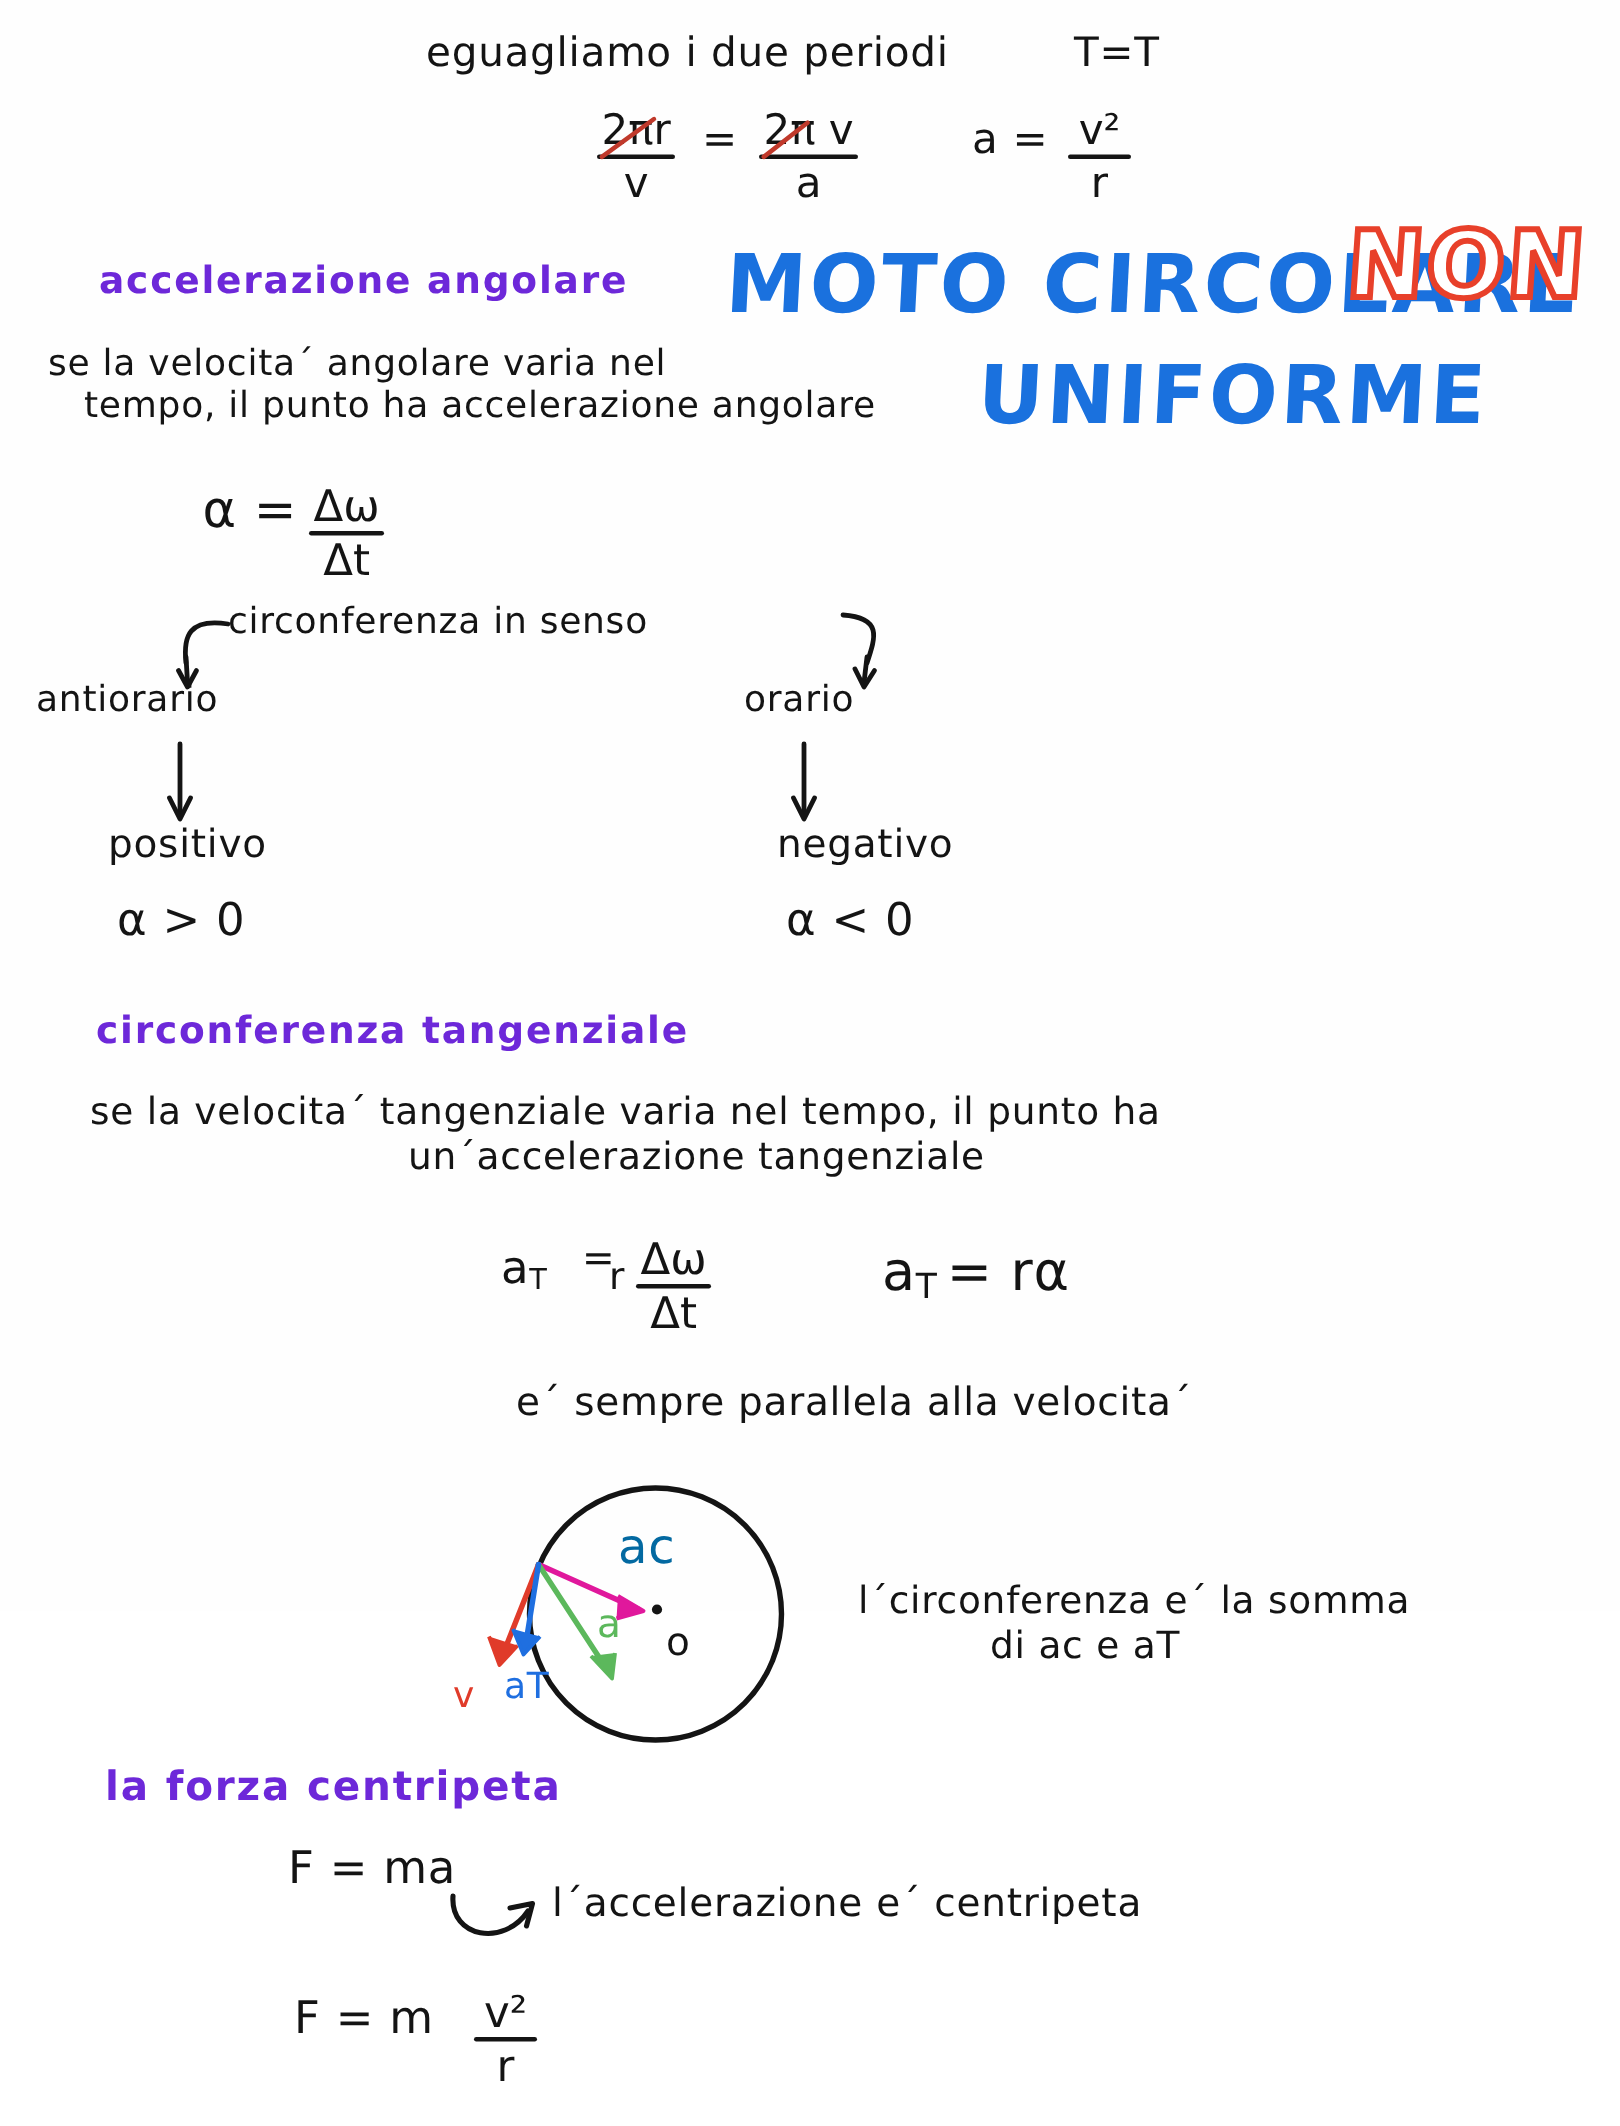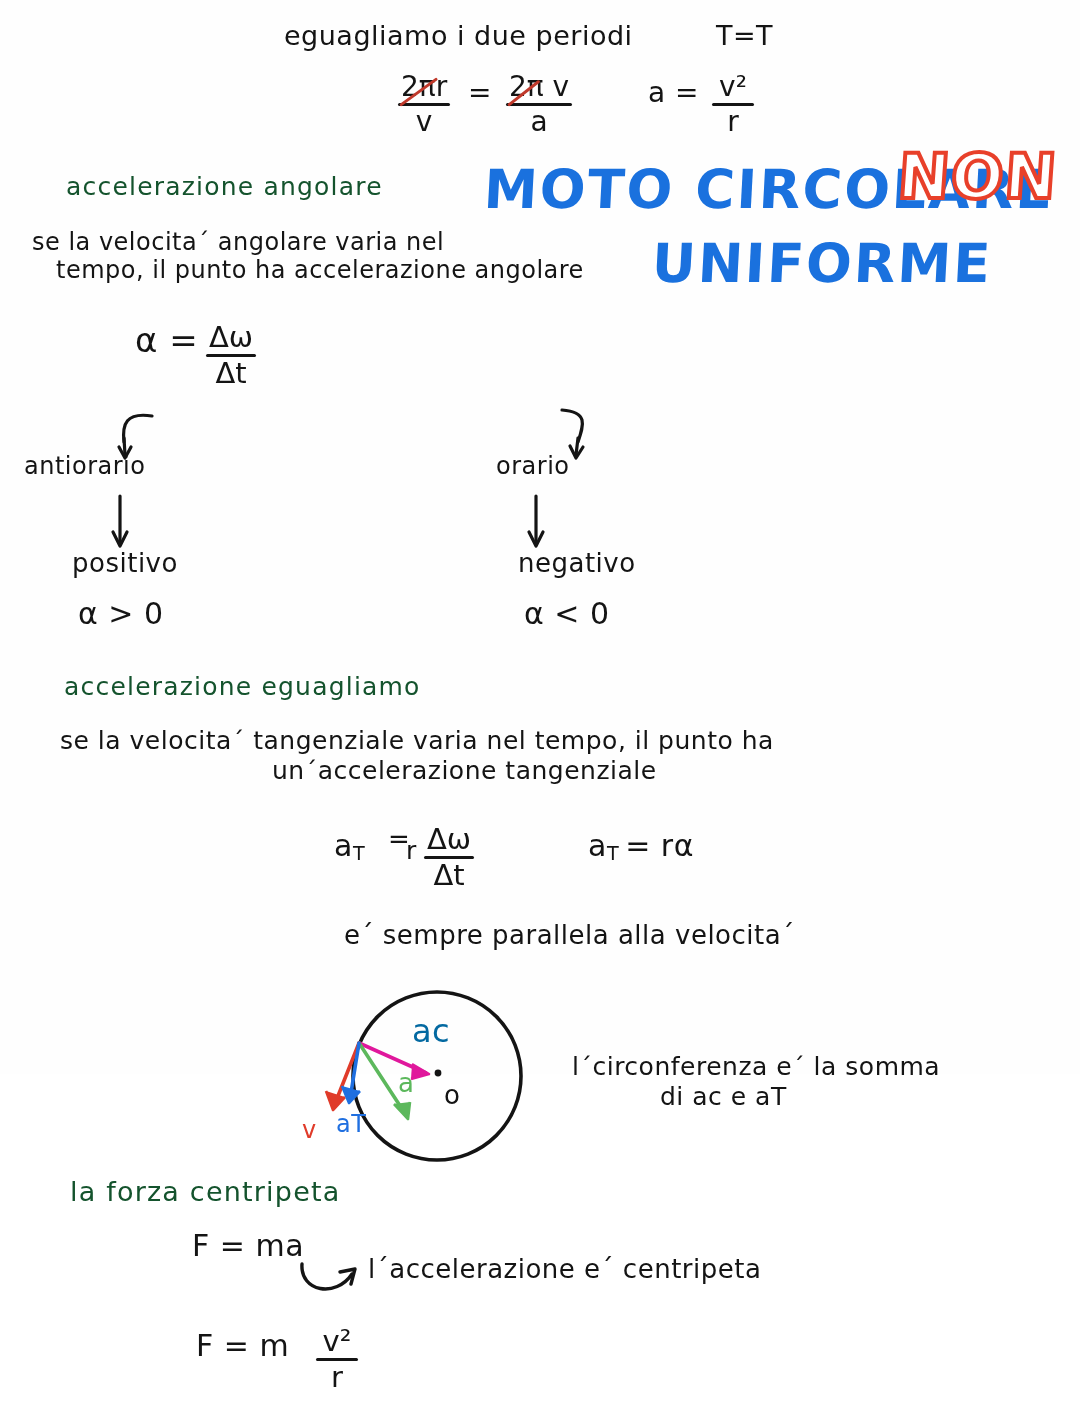--- a/index.html
+++ b/index.html
@@ -25,25 +25,25 @@
     font-family: "DejaVu Sans", sans-serif;
     color: #141414;
     white-space: nowrap;
     letter-spacing: 0.5px;
     font-weight: 500;
   }
   .hw-body { font-size: 24px; }
   .hw-math { font-size: 28px; }
   .sec-head {
     position: absolute;
-    color: #14532d;
+    color: #6d28d9;
     font-size: 25px;
     white-space: nowrap;
     letter-spacing: 1.2px;
-    font-weight: 400;
+    font-weight: 700;
     font-family: "DejaVu Sans", sans-serif;
   }
   
   .title-blue {
     position: absolute;
     color: #1a71de;
     font-weight: 700;
     font-size: 54px;
     letter-spacing: 2px;
     white-space: nowrap;
@@ -132,20 +132,21 @@
   <div class="hw hw-body" style="left:32px; top:228px;text-align:right;">se la velocita´ angolare varia nel</div>
   <div class="hw hw-body" style="left:56px; top:256px;">tempo, il punto ha accelerazione angolare</div>
 
   <div class="hw" style="left:135px; top:320px; font-size:34px;">α =</div>
   <div class="frac" style="left:206px; top:322px; font-size:29px;">
     <span class="num">Δω</span>
     <span class="bar"></span>
     <span class="den">Δt</span>
   </div>
 
+  <div class="hw hw-body" style="left:152px; top:400px;">circonferenza in senso</div>
 
   <svg width="600" height="80" style="left:110px; top:398px;">
 
     <path d="M42,18 C16,14 12,26 14,44" fill="none" stroke="#141414" stroke-width="3.2" stroke-linecap="round"></path>
     <path d="M14,40 L15,57" fill="none" stroke="#141414" stroke-width="3.2" stroke-linecap="round"></path>
     <path d="M9,49 L15,60 L21,49" fill="none" stroke="#141414" stroke-width="3.2" stroke-linecap="round" stroke-linejoin="round"></path>
 
     <path d="M452,12 C478,14 474,26 468,44" fill="none" stroke="#141414" stroke-width="3.2" stroke-linecap="round"></path>
     <path d="M468,40 L466,57" fill="none" stroke="#141414" stroke-width="3.2" stroke-linecap="round"></path>
     <path d="M460,48 L466,60 L473,49" fill="none" stroke="#141414" stroke-width="3.2" stroke-linecap="round" stroke-linejoin="round"></path>
@@ -162,37 +163,37 @@
     <path d="M14,2 L14,48" fill="none" stroke="#141414" stroke-width="3.2" stroke-linecap="round"></path>
     <path d="M7,38 L14,52 L21,38" fill="none" stroke="#141414" stroke-width="3.2" stroke-linecap="round" stroke-linejoin="round"></path>
   </svg>
 
   <div class="hw hw-body" style="left:72px; top:548px; font-size:26px;">positivo</div>
   <div class="hw hw-body" style="left:518px; top:548px; font-size:26px;">negativo</div>
 
   <div class="hw" style="left:78px; top:596px; font-size:30px;">α &gt; 0</div>
   <div class="hw" style="left:524px; top:596px; font-size:30px;">α &lt; 0</div>
 
-  <div class="sec-head" style="left:64px; top:672px;">accelerazione eguagliamo</div>
+  <div class="sec-head" style="left:64px; top:672px;">circonferenza tangenziale</div>
 
   <div class="hw hw-body" style="left:60px; top:726px; font-size:25px;">se la velocita´ tangenziale varia nel tempo, il punto ha</div>
   <div class="hw hw-body" style="left:272px; top:756px; font-size:25px;">un´accelerazione tangenziale</div>
 
   <div class="hw" style="left:334px; top:828px; font-size:30px;">
     <span>a</span><span class="sub">T</span>
   </div>
   <div class="hw" style="left:388px; top:824px; font-size:26px;">=</div>
   <div class="hw" style="left:406px; top:836px; font-size:25px;">r</div>
   <div class="frac" style="left:424px; top:824px; font-size:29px;">
     <span class="num">Δω</span>
     <span class="bar"></span>
     <span class="den">Δt</span>
   </div>
 
-  <div class="hw" style="left:588px; top:828px; font-size:30px;">
+  <div class="hw" style="left:588px; top:828px; font-size:36px;">
     <span>a</span><span class="sub">T</span><span style="margin-left:6px;">= rα</span>
   </div>
 
   <div class="hw hw-body" style="left:344px; top:920px; font-size:26px;">e´ sempre parallela alla velocita´</div>
 
   <svg width="260" height="220" style="left:330px; top:965px;">
 
     <circle cx="107" cy="111" r="84" fill="none" stroke="#141414" stroke-width="3.6"></circle>
 
     <circle cx="108" cy="108" r="3.4" fill="#141414"></circle>

